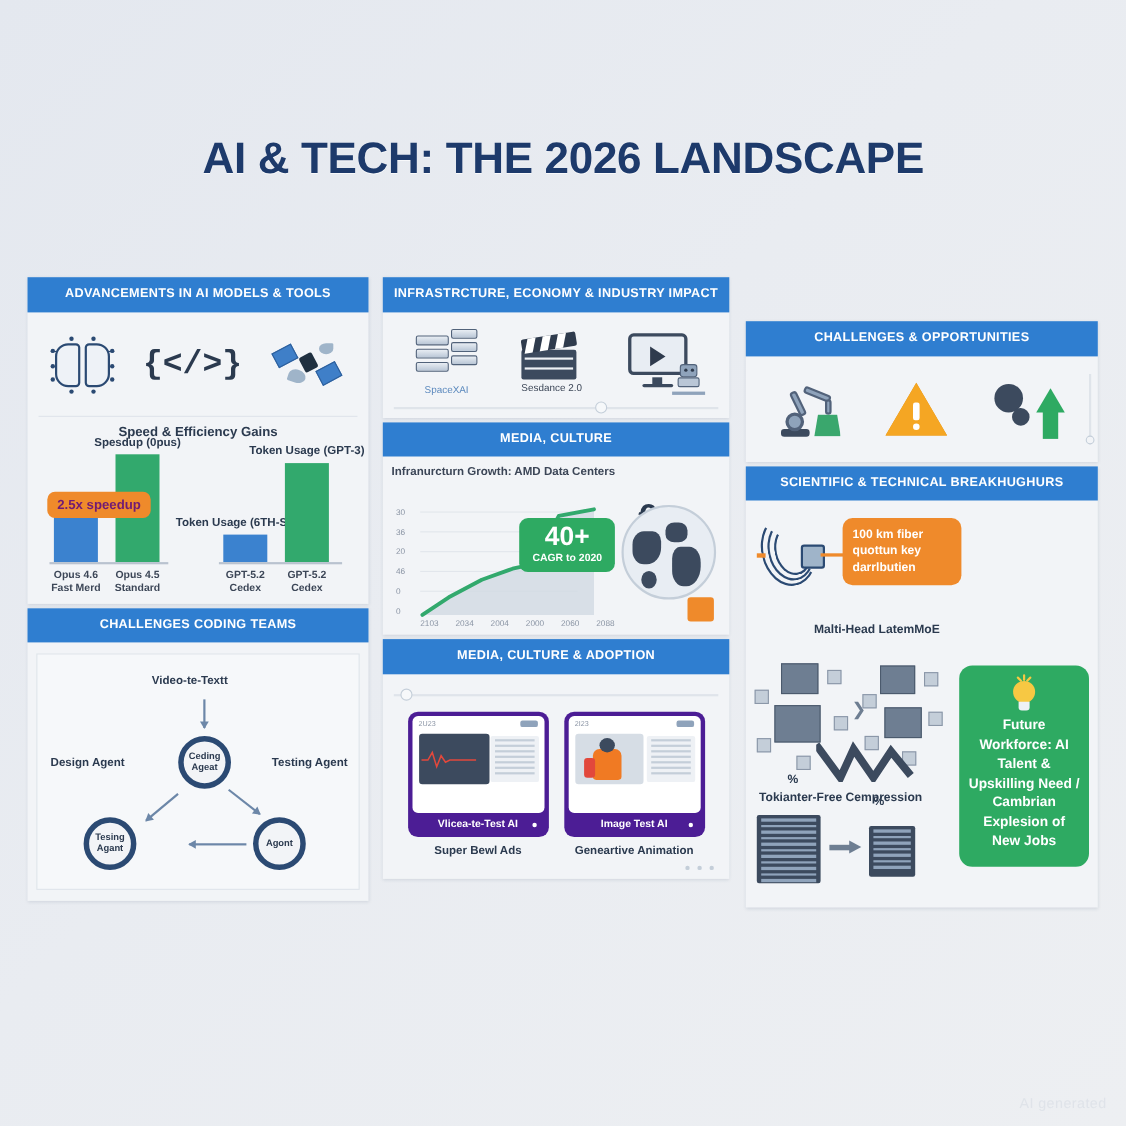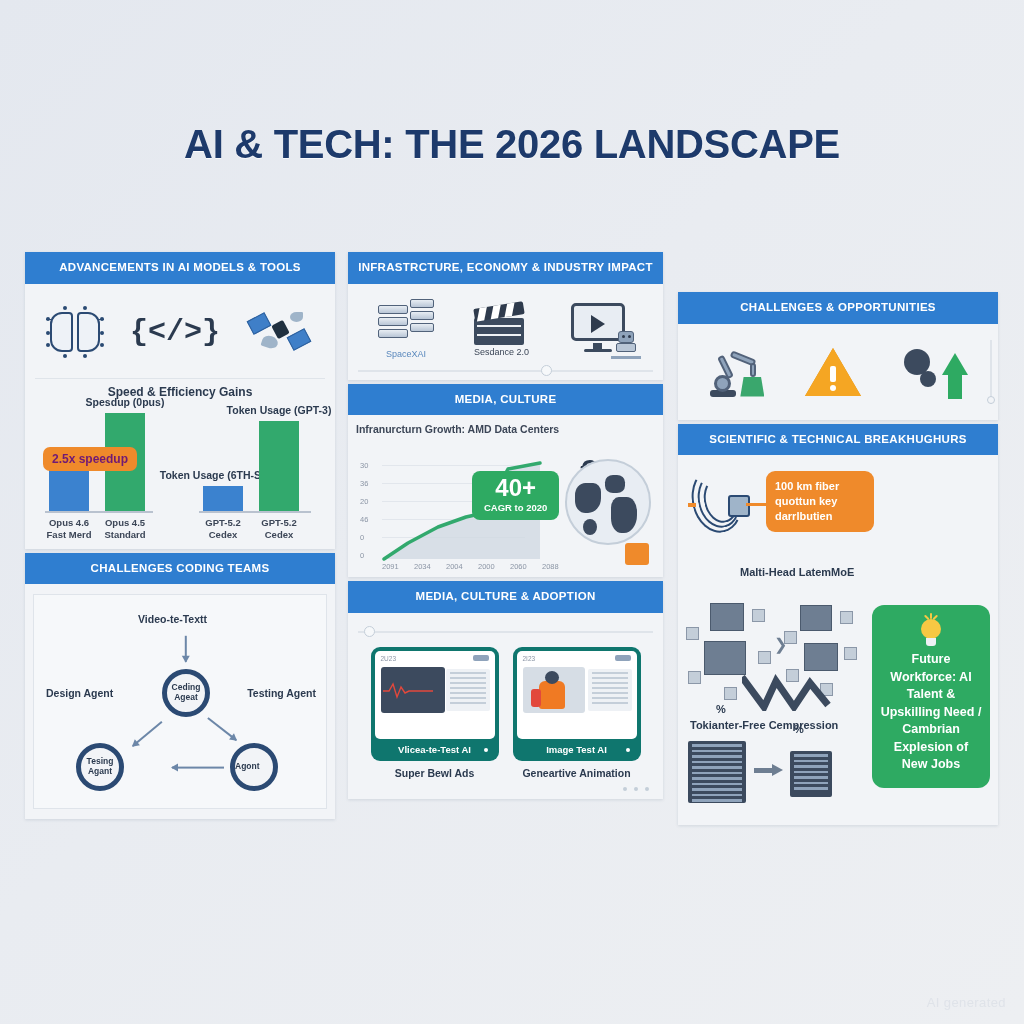--- a/index.html
+++ b/index.html
@@ -131,21 +131,21 @@
     position:absolute; left:8px; top:42px;
     background:#ef8a2b; color:#701a75; font-size:12px; font-weight:bold;
     padding:5px 9px; border-radius:7px; white-space:nowrap;
   }
 
   
   .agentbox { position:relative; height:215px; border:1.5px solid #dfe4ea; background:#f6f8fa; margin:6px 4px; }
   .node2 {
     position:absolute; width:48px; height:48px; border-radius:50%;
     border:5px solid #2b4a73; background:#f2f4f7;
-    display:flex; align-items:center; text-align:center;
+    display:flex; align-items:center; justify-content:center; text-align:center;
     font-size:8.5px; font-weight:bold; color:#2b3a4f; line-height:1.15;
   }
   .alabel { position:absolute; font-size:10.5px; font-weight:bold; color:#2b3a4f; white-space:nowrap; }
   .arrowline { position:absolute; background:#6c87a8; height:1.6px; transform-origin:left center; }
   .arrowline::after { content:''; position:absolute; right:-1px; top:-3px; border-left:7px solid #6c87a8; border-top:4px solid transparent; border-bottom:4px solid transparent;}
 
   
   .linewrap { position:relative; height:150px; }
   .lc-title { font-size:10.5px; font-weight:bold; color:#3c4657; line-height:1.3; }
   .ytick { position:absolute; left:4px; font-size:7.5px; color:#8b95a5; }
@@ -160,21 +160,21 @@
   .badge-green .sub { font-size:9.5px; font-weight:bold; margin-top:2px; }
   .globe { position:absolute; right:4px; top:36px; width:86px; height:86px; border-radius:50%;
            background:#e8edf3; border:2px solid #c4ced9; overflow:hidden; }
   .globe .land { position:absolute; background:#3c4a5e; }
   .euro { position:absolute; right:58px; top:30px; font-size:30px; font-weight:bold; color:#2b3a4f; }
   .coins { position:absolute; right:6px; bottom:8px; width:24px; height:22px; background:#ef8a2b; border-radius:3px; }
 
   
   .cards { display:flex; gap:14px; justify-content:center; padding-top:16px; }
   .card { width:128px; }
-  .card .frame { background:#0f766e; border-radius:9px; padding:4px 4px 0; }
+  .card .frame { background:#4c1d95; border-radius:9px; padding:4px 4px 0; }
   .card .screen { background:#fff; border-radius:5px; height:88px; position:relative; overflow:hidden; }
   .card .ts { position:absolute; top:4px; left:6px; font-size:6.5px; color:#8b95a5; }
   .card .pill { position:absolute; top:4px; right:6px; width:16px; height:6px; background:#8fa3bb; border-radius:2px; }
   .card .caption { color:#fff; font-size:9.5px; font-weight:bold; text-align:center; padding:5px 0 6px; position:relative; }
   .card .caption .dotr { position:absolute; right:7px; top:50%; transform:translateY(-50%); width:4px; height:4px; border-radius:50%; background:#fff; }
   .card .sub2 { text-align:center; font-size:10.5px; font-weight:bold; color:#2b3a4f; margin-top:6px; }
   .waveform { position:absolute; left:6px; top:16px; width:64px; height:46px; background:#3c4a5e; border-radius:3px; }
   .ecg { position:absolute; left:8px; top:30px; width:50px; height:18px; }
   .docblock { position:absolute; right:5px; top:18px; width:44px; height:42px; background:#eef1f5; border-radius:2px; }
   .docblock i { display:block; height:2px; margin:3px 4px; background:#c4ced9; }
@@ -404,21 +404,21 @@
           <div class="ytick" style="top:74px">20</div>
           <div class="ytick" style="top:92px">46</div>
           <div class="ytick" style="top:110px">0</div>
           <div class="ytick" style="top:128px">0</div>
 
           <svg width="180" height="110" style="position:absolute;left:24px;top:32px">
             <polygon points="4,104 28,88 58,72 86,62 104,58 128,14 160,8 160,104" fill="#cfd8e2" opacity=".75"></polygon>
             <polyline points="4,104 28,88 58,72 86,62 104,58 128,14 160,8" fill="none" stroke="#32a96d" stroke-width="3.5" stroke-linejoin="round" stroke-linecap="round"></polyline>
           </svg>
 
-          <div class="xtick" style="left:26px">2091</div>
+          <div class="xtick" style="left:26px">2103</div>
           <div class="xtick" style="left:58px">2034</div>
           <div class="xtick" style="left:90px">2004</div>
           <div class="xtick" style="left:122px">2000</div>
           <div class="xtick" style="left:154px">2060</div>
           <div class="xtick" style="left:186px">2088</div>
 
           <div class="badge-green">
             <div class="big">40+</div>
             <div class="sub">CAGR to 2020</div>
           </div>

